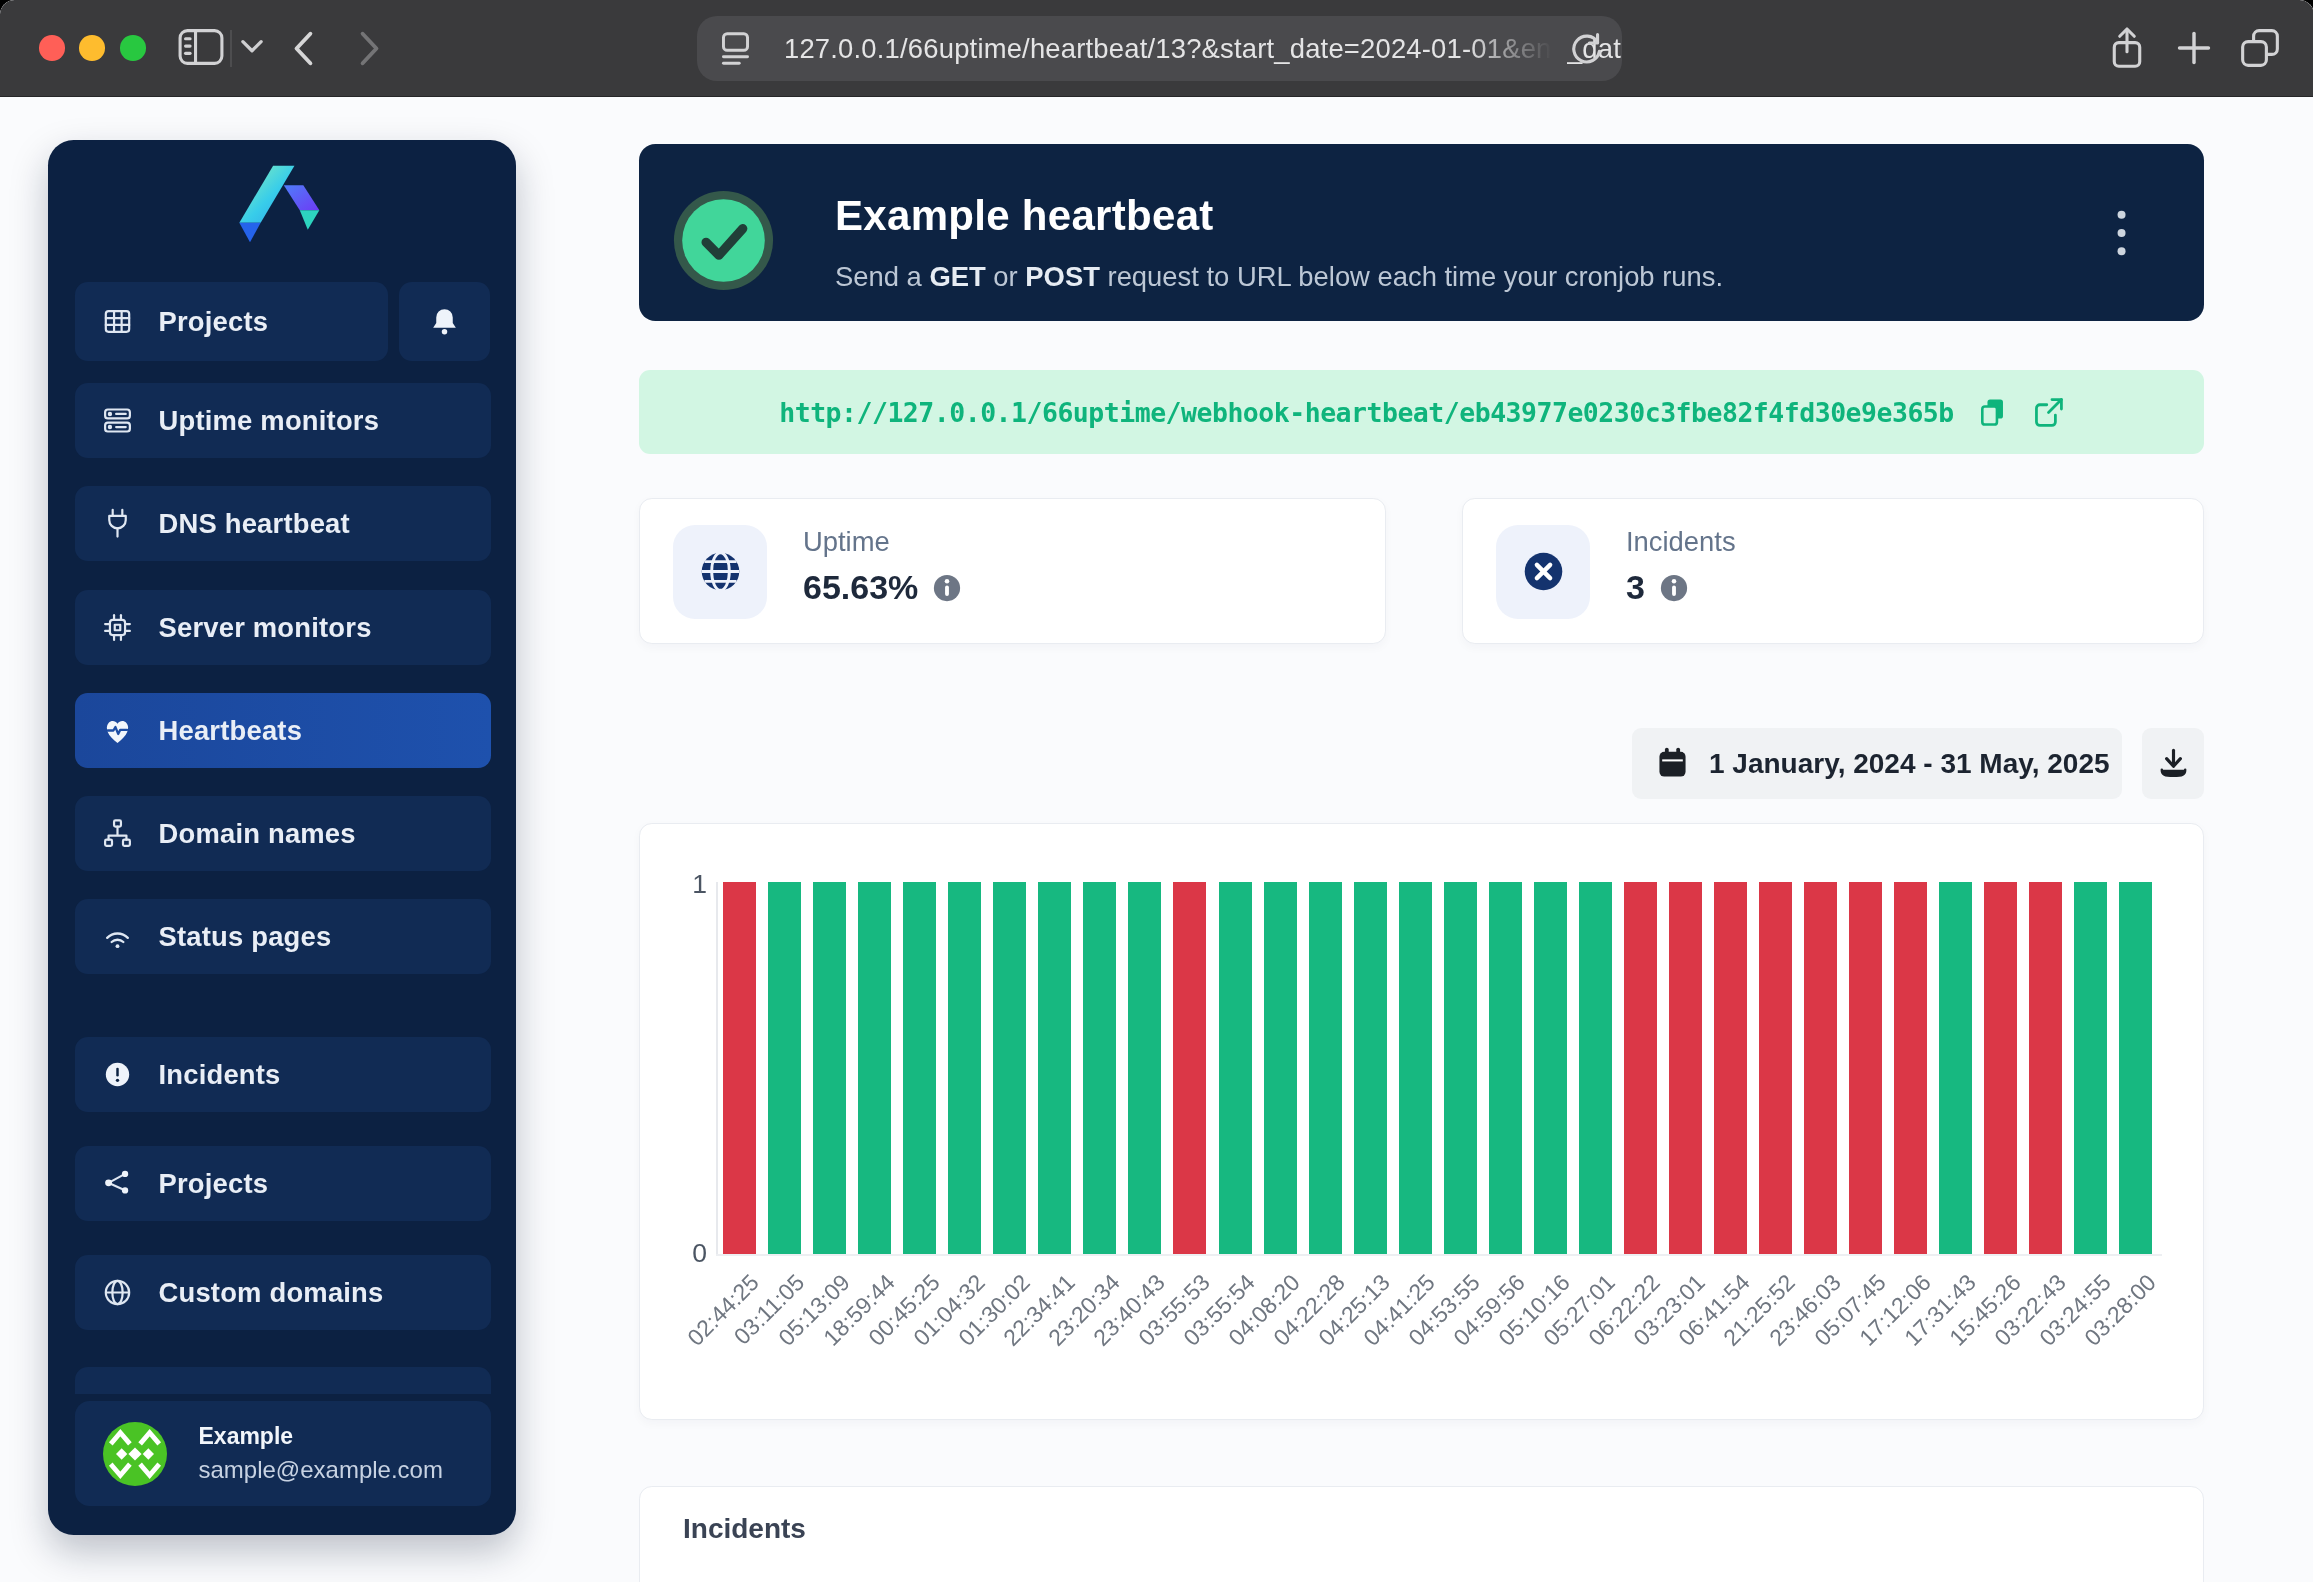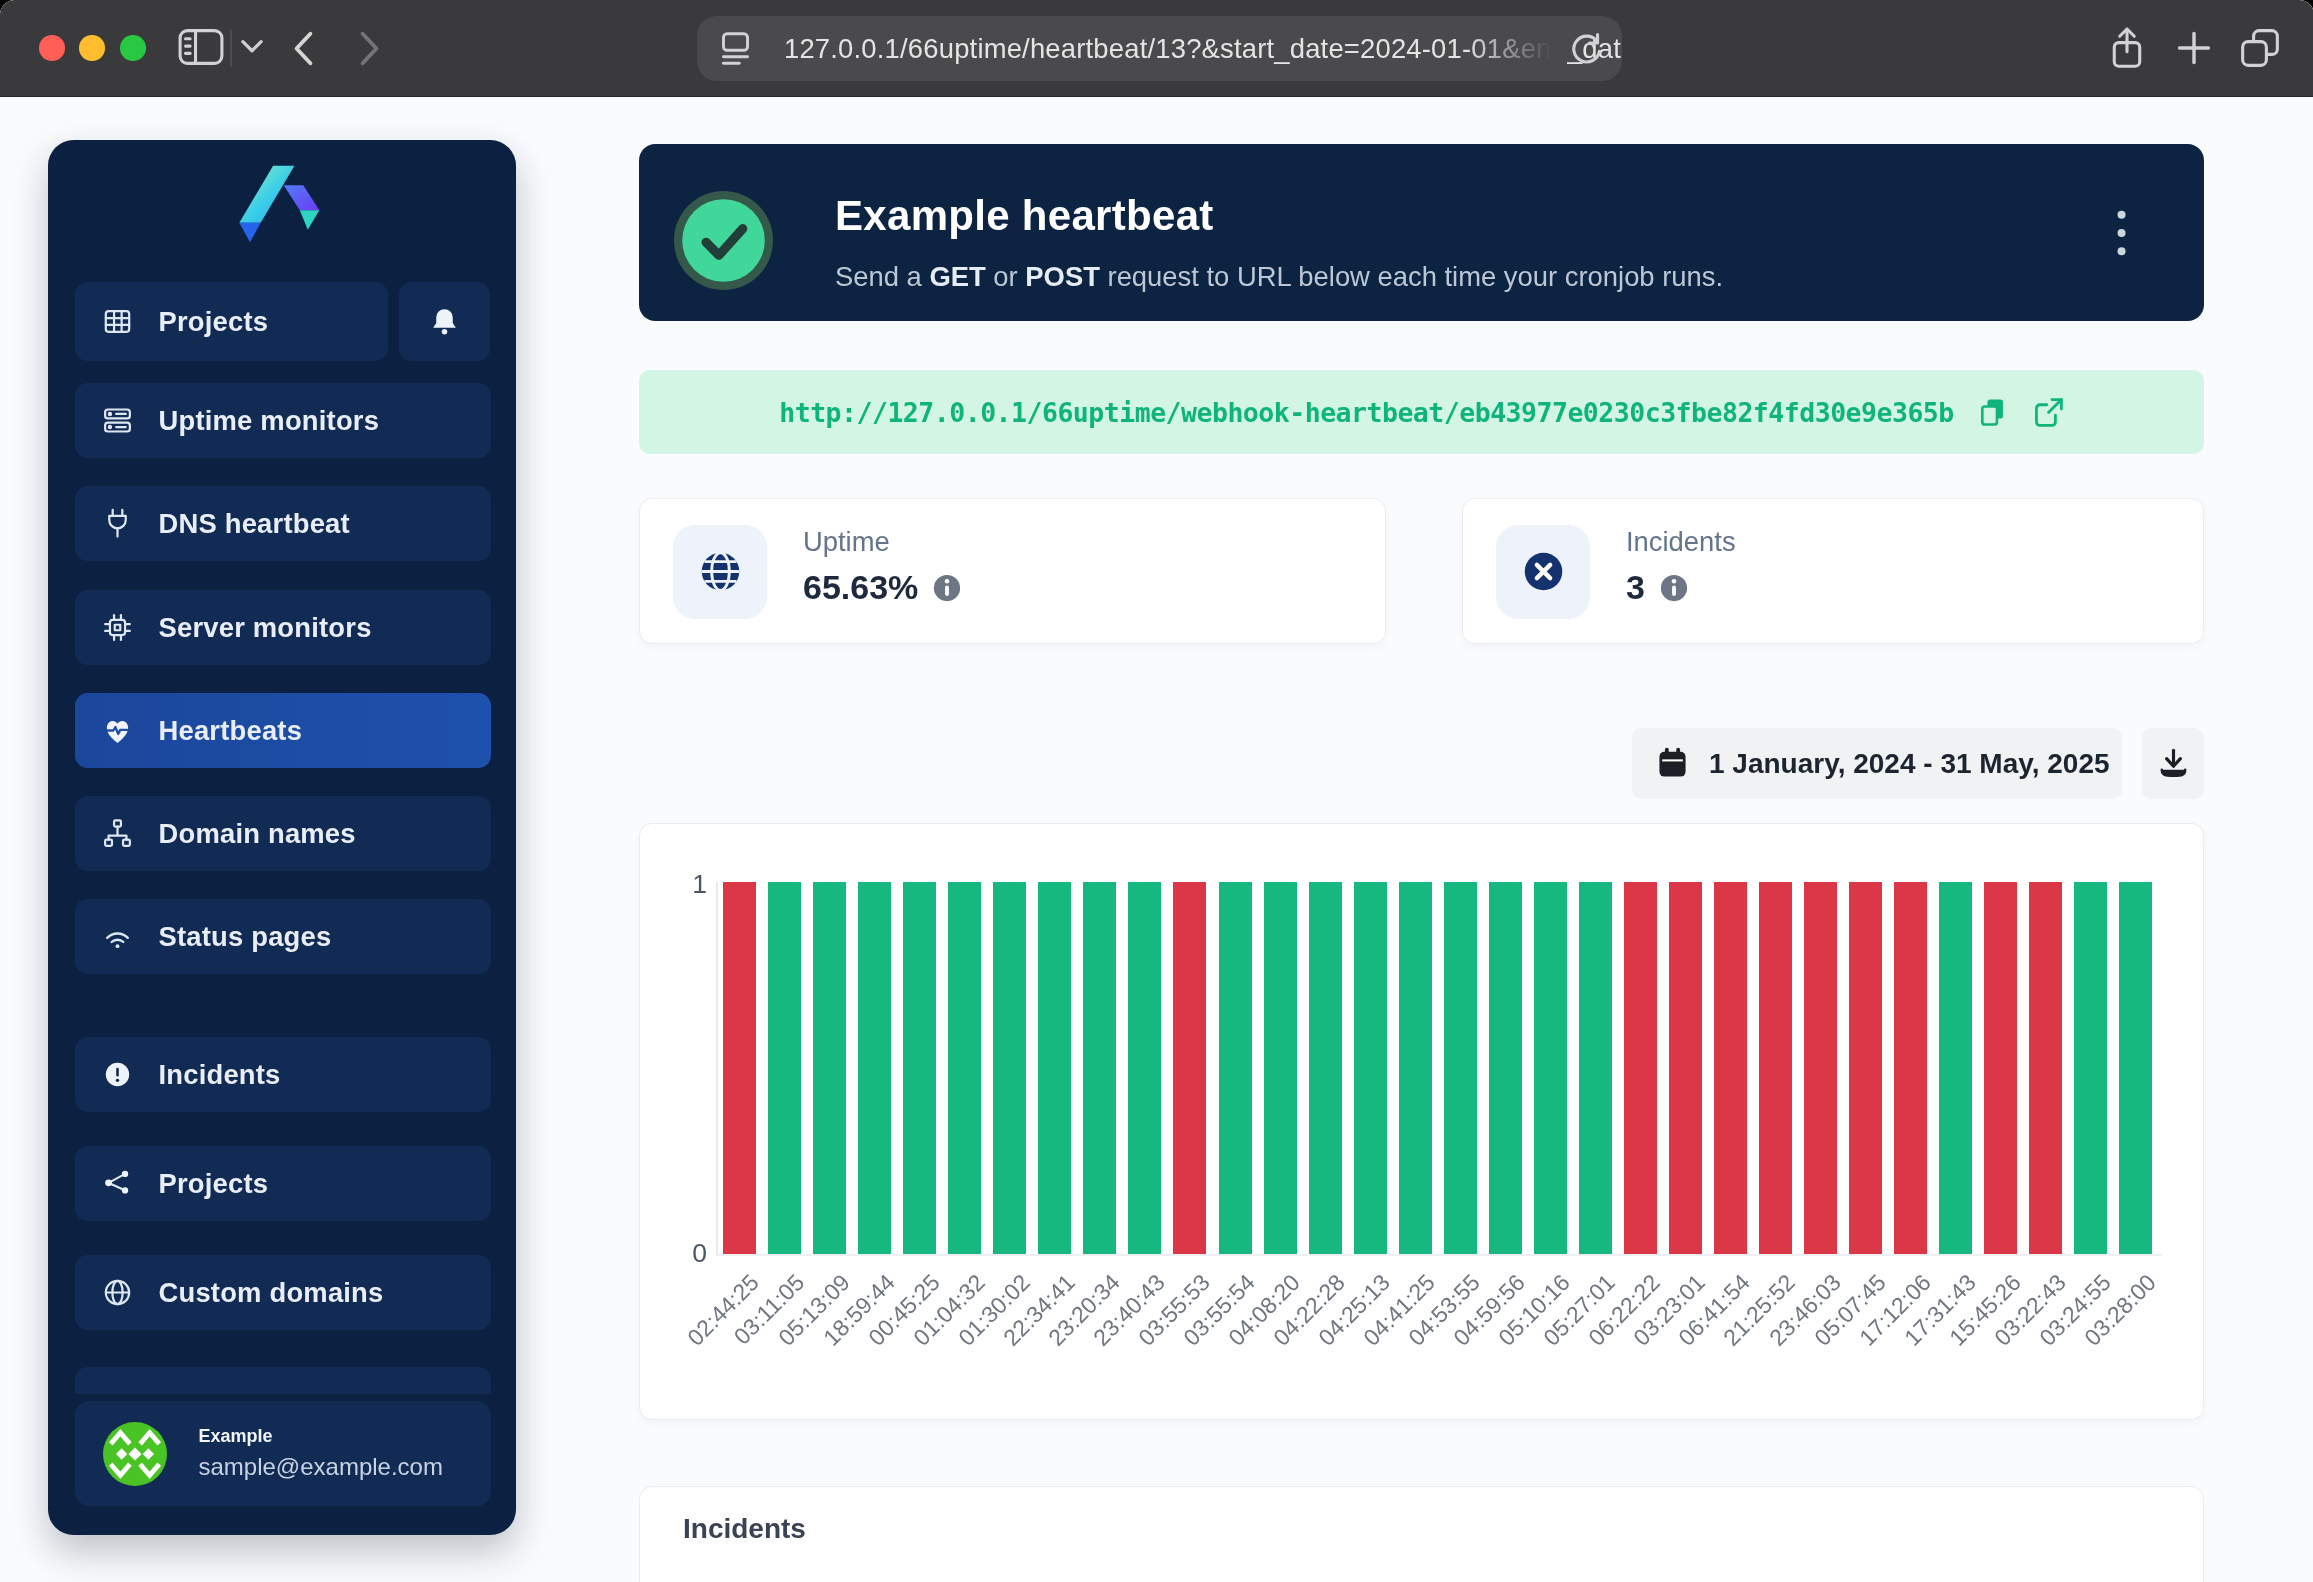--- a/index.html
+++ b/index.html
@@ -32,21 +32,21 @@
   .nav-item { position:absolute; left:26.5px; width:416px; height:75px; background:#112b54; border-radius:12.8px;
               display:flex; align-items:center; padding-left:25px; cursor:pointer; }
   .nav-item.active { background:linear-gradient(90deg,#1b479b,#1e51ad); }
   .nav-ic { width:35px; height:35px; margin-right:24px; display:flex; align-items:center; justify-content:center; flex:0 0 35px; }
   .nav-label { color:#e9eef6; font-size:27.4px; font-weight:600; letter-spacing:0.2px; white-space:nowrap; }
   .nav-sliver { position:absolute; left:26.5px; top:1227px; width:416px; height:27.4px; background:#112b54; border-radius:12.8px 12.8px 0 0; }
   .profile { position:absolute; left:26.5px; top:1261px; width:416px; height:105px; background:#112b54;
              border-radius:14.6px; display:flex; align-items:center; padding-left:28px; cursor:pointer; }
   .avatar { width:64px; height:64px; flex:0 0 64px; }
   .prof-txt { margin-left:32px; }
-  .prof-name { color:#f2f6fb; font-size:18px; font-weight:700; }
+  .prof-name { color:#f2f6fb; font-size:23px; font-weight:700; }
   .prof-email { color:#c7d2e2; font-size:24px; margin-top:5.5px; }
 
   
   .hdr-card { position:absolute; left:639px; top:144px; width:1565px; height:177px; border-radius:16.4px; background:#0d2342; }
   .check-wrap { position:absolute; left:34px; top:46px; width:101px; height:101px; }
   .hdr-title { position:absolute; left:196px; top:48px; color:#fff; font-size:42px; font-weight:700; letter-spacing:0.3px; }
   .hdr-sub { position:absolute; left:196px; top:117px; color:#bcc7d5; font-size:27.4px; }
   .hdr-sub b { color:#e6ecf3; }
   .kebab { position:absolute; right:64px; top:57px; width:37px; height:64px; display:flex; align-items:center; justify-content:center; cursor:pointer; }
 

